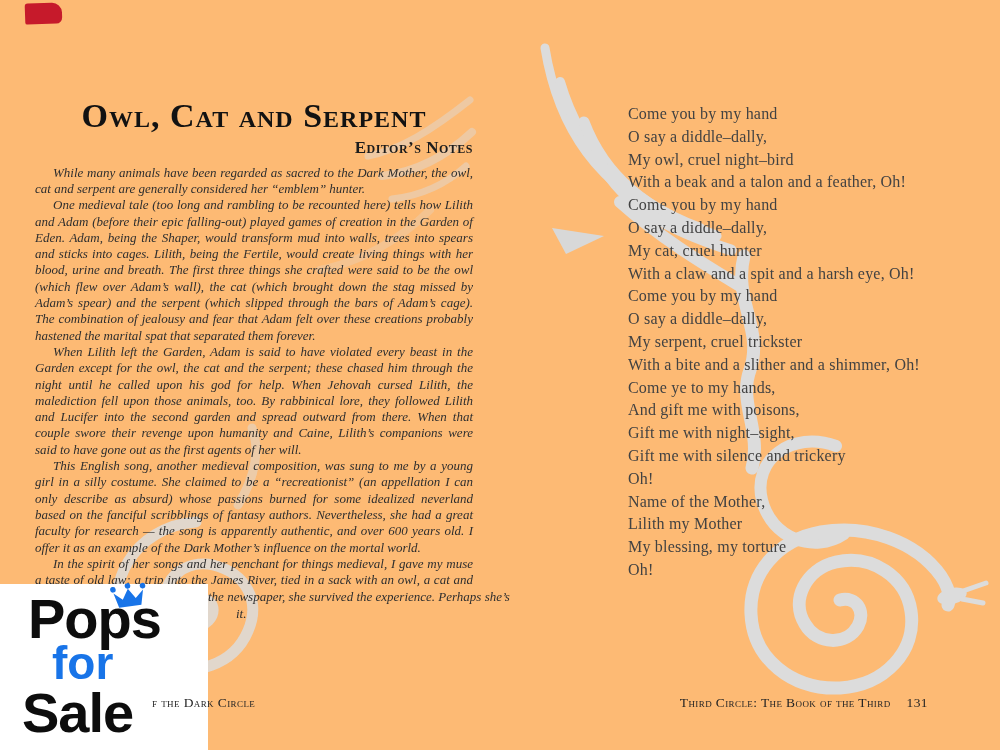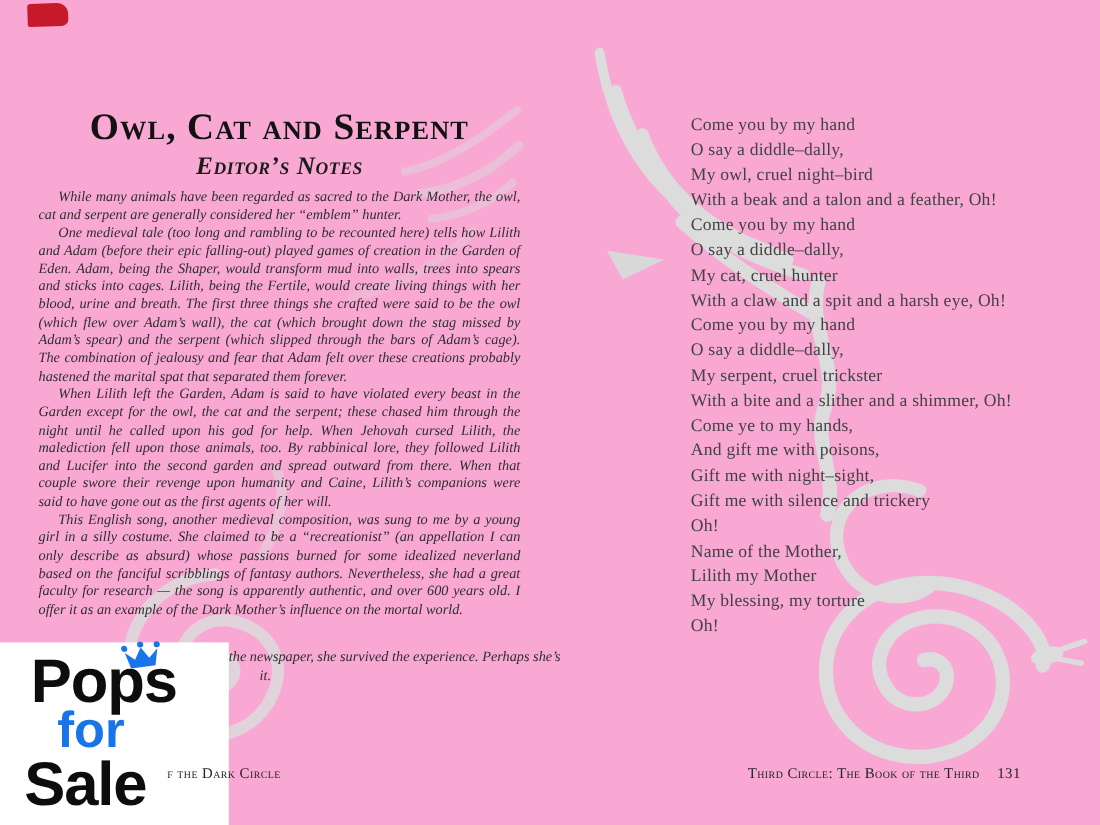--- a/index.html
+++ b/index.html
@@ -1,25 +1,25 @@
 <!DOCTYPE html>
 <html><head>
 <meta charset="utf-8">
 <style>
   html,body{margin:0;padding:0;background:#ffffff;}
-  #stage{position:relative;width:1000px;height:750px;background:#f9a8d4;overflow:hidden;
+  #stage{position:relative;width:1000px;height:750px;background:#fdba74;overflow:hidden;
          font-family:"Liberation Serif", serif;}
   
   #deco{position:absolute;left:0;top:0;width:1000px;height:750px;z-index:1;}
   
   #left-col{position:absolute;left:35px;top:98px;width:438px;z-index:2;color:#2e2e2e;}
   .book-title{font-variant:small-caps;font-weight:700;font-size:34px;letter-spacing:1px;
               color:#121212;text-align:center;line-height:1.05;margin:0 0 4px 0;}
-  .book-subtitle{font-variant:small-caps;font-weight:700;font-size:23px;color:#1c1c1c;
-              text-align:center;margin:0 0 7px 0;letter-spacing:.5px;font-style:italic;}
+  .book-subtitle{font-variant:small-caps;font-weight:700;font-size:17px;color:#1c1c1c;
+              text-align:right;margin:0 0 7px 0;letter-spacing:.5px;}
   .body-copy p{margin:0;font-style:italic;font-size:13px;line-height:16.3px;
               text-align:justify;text-indent:18px;color:#2e2e2e;}
   #closing{position:absolute;left:35px;top:556px;width:438px;z-index:2;}
   .p5line{font-style:italic;font-size:13px;line-height:16.3px;color:#2e2e2e;
           text-align:justify;text-align-last:justify;white-space:nowrap;}
   .p5line.first{text-indent:18px;}
   .frag{position:absolute;font-style:italic;font-size:13px;color:#2e2e2e;white-space:nowrap;z-index:2;}
   #frag3{left:208px;top:589px;}
   #frag4{left:236px;top:606px;font-style:italic;}
   
@@ -83,20 +83,24 @@
     <div class="book-title">Owl, Cat and Serpent</div>
     <div class="book-subtitle">Editor’s Notes</div>
     <div class="body-copy">
         <p>While many animals have been regarded as sacred to the Dark Mother, the owl, cat and serpent are generally considered her “emblem” hunter.</p>
         <p>One medieval tale (too long and rambling to be recounted here) tells how Lilith and Adam (before their epic falling-out) played games of creation in the Garden of Eden. Adam, being the Shaper, would transform mud into walls, trees into spears and sticks into cages. Lilith, being the Fertile, would create living things with her blood, urine and breath. The first three things she crafted were said to be the owl (which flew over Adam’s wall), the cat (which brought down the stag missed by Adam’s spear) and the serpent (which slipped through the bars of Adam’s cage). The combination of jealousy and fear that Adam felt over these creations probably hastened the marital spat that separated them forever.</p>
         <p>When Lilith left the Garden, Adam is said to have violated every beast in the Garden except for the owl, the cat and the serpent; these chased him through the night until he called upon his god for help. When Jehovah cursed Lilith, the malediction fell upon those animals, too. By rabbinical lore, they followed Lilith and Lucifer into the second garden and spread outward from there. When that couple swore their revenge upon humanity and Caine, Lilith’s companions were said to have gone out as the first agents of her will.</p>
         <p>This English song, another medieval composition, was sung to me by a young girl in a silly costume. She claimed to be a “recreationist” (an appellation I can only describe as absurd) whose passions burned for some idealized neverland based on the fanciful scribblings of fantasy authors. Nevertheless, she had a great faculty for research — the song is apparently authentic, and over 600 years old. I offer it as an example of the Dark Mother’s influence on the mortal world.</p>
       </div>
   </div>
 
+  <div id="closing">
+      <div class="p5line first">In the spirit of her songs and her penchant for things medieval, I gave my muse</div>
+      <div class="p5line">a taste of old law: a trip into the James River, tied in a sack with an owl, a cat and</div>
+    </div>
   <div id="frag3" class="frag">the newspaper, she survived the experience. Perhaps she’s</div>
   <div id="frag4" class="frag">it.</div>
 
   <div id="footer-left" class="footer">f the Dark Circle</div>
 
   <div id="poem">
       <div class="poem-line">Come you by my hand</div>
       <div class="poem-line">O say a diddle–dally,</div>
       <div class="poem-line">My owl, cruel night–bird</div>
       <div class="poem-line">With a beak and a talon and a feather, Oh!</div>

